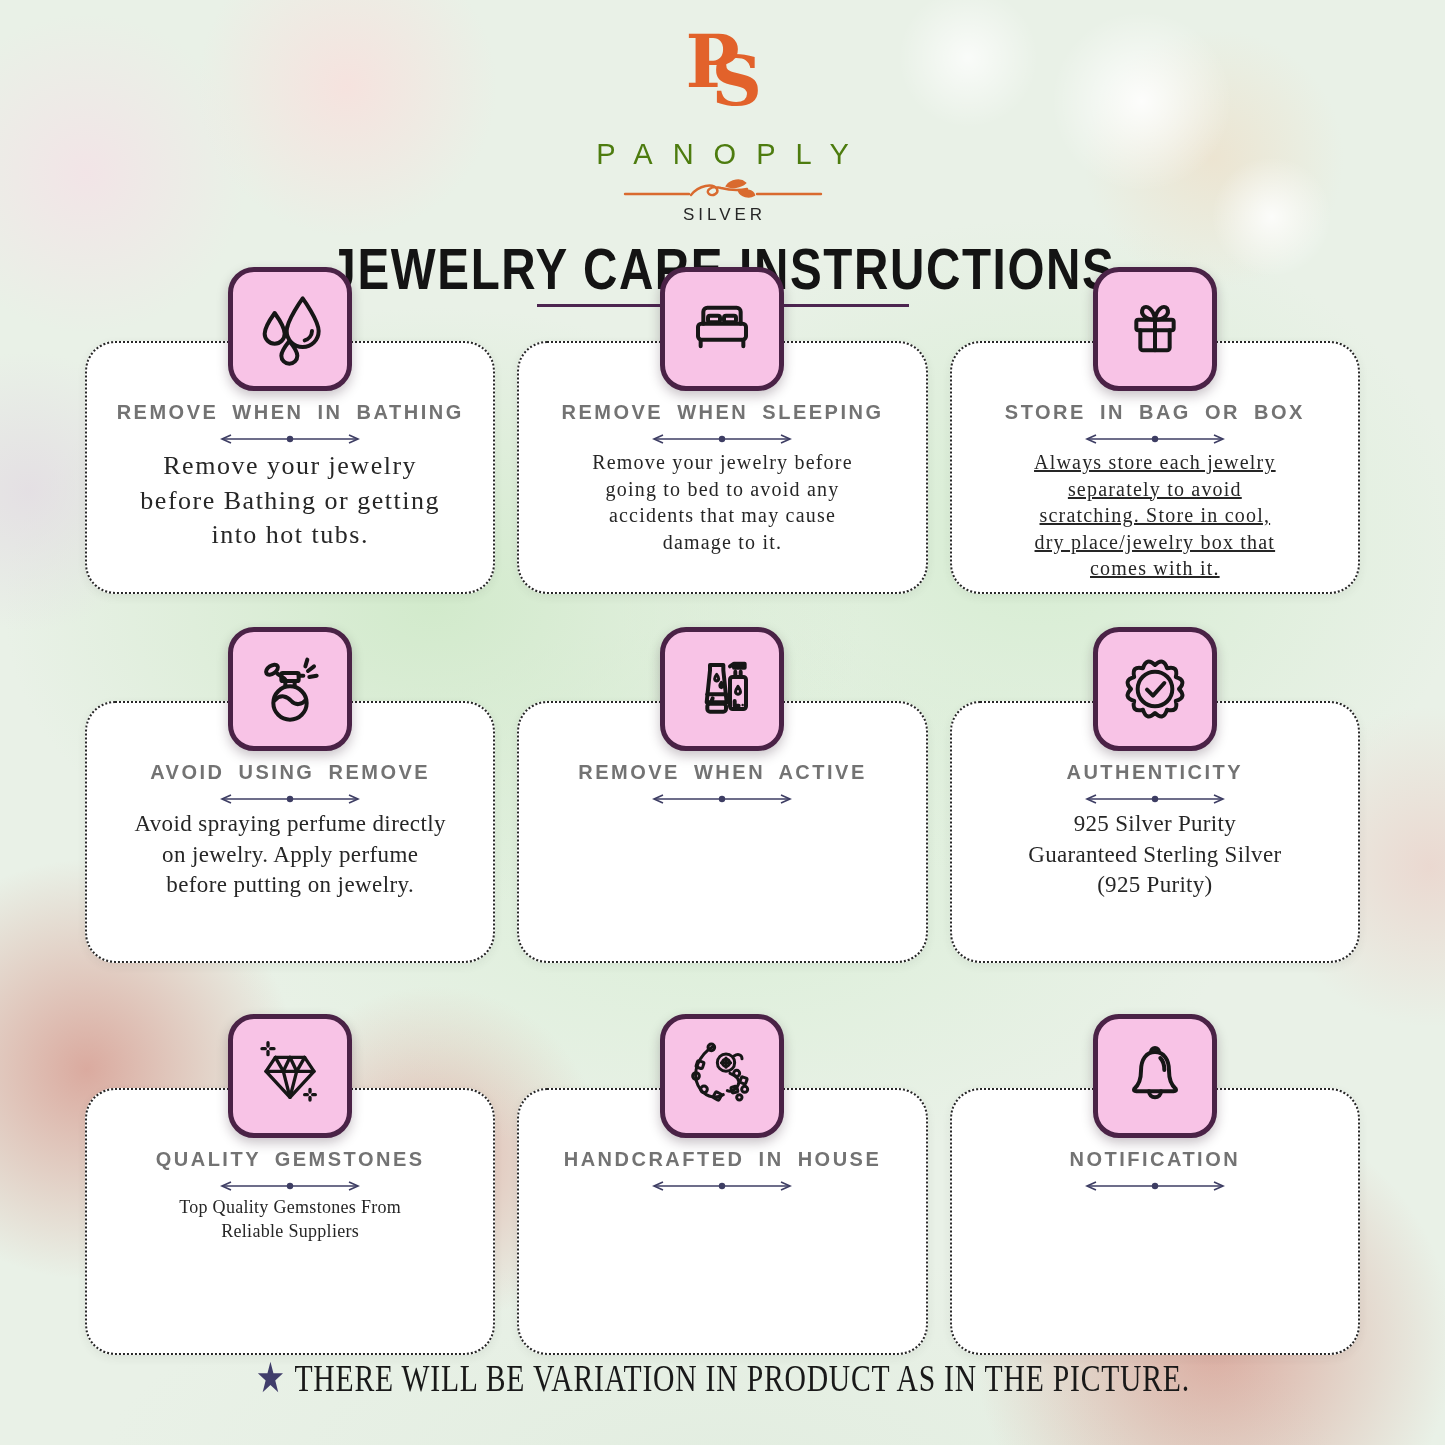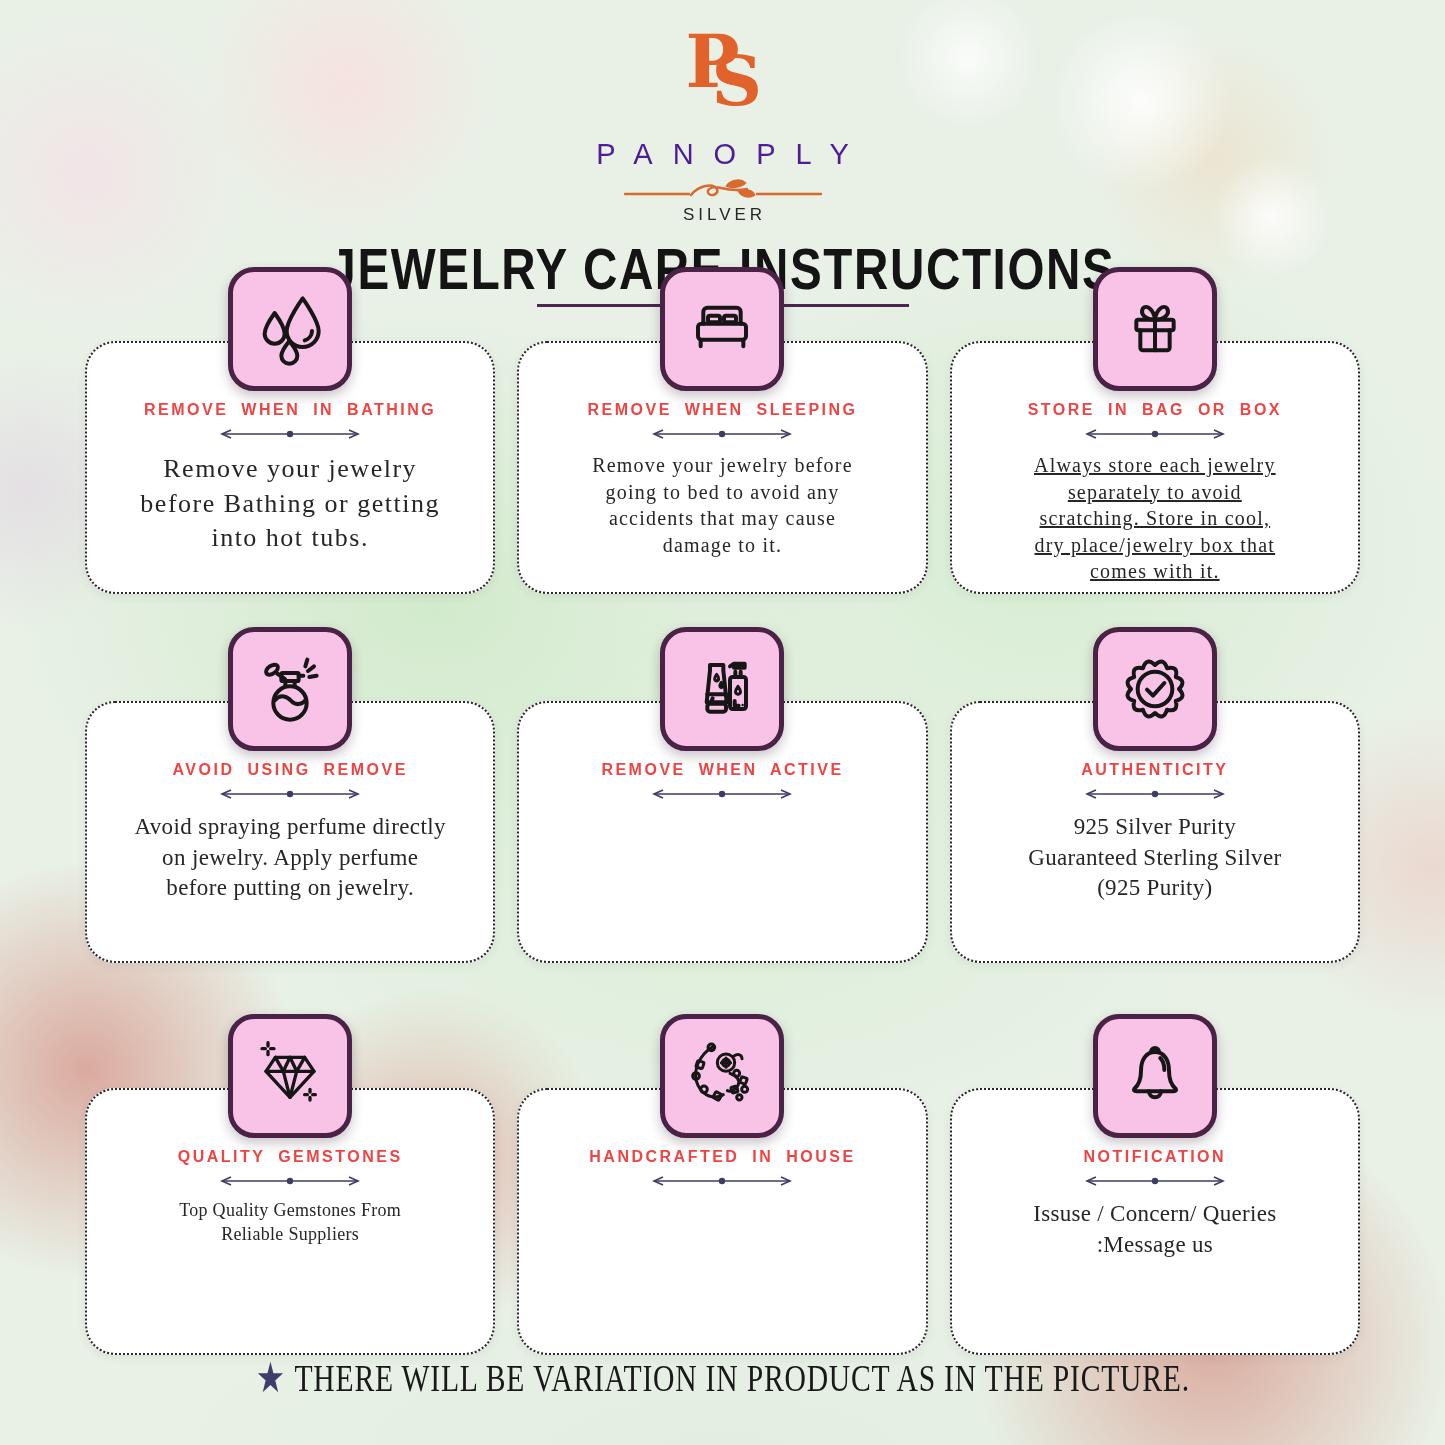--- a/index.html
+++ b/index.html
@@ -26,21 +26,21 @@
       #e9f1e7;
   }
 
   
   .header { position:absolute; top:26px; left:0; right:0; text-align:center; }
   .monogram { position:relative; width:110px; height:108px; margin:0 auto;
               color:var(--brand-orange,#e2622b); font-family:"DejaVu Serif", serif; font-weight:700; }
   .monogram .mp { position:absolute; left:18px; top:0;  font-size:72px; line-height:1; }
   .monogram .ms { position:absolute; left:44px; top:20px; font-size:70px; line-height:1; }
   .brand-name { margin-top:4px; font-size:29px; letter-spacing:20px; padding-left:20px;
-                color:#4c1d95; font-weight:400; }
+                color:#4d7c0f; font-weight:400; }
   .flourish { margin:6px auto 2px; width:200px; height:26px; display:block; }
   .brand-sub { font-size:17px; letter-spacing:4px; padding-left:4px; color:#272727; font-weight:400; }
 
   .page-title { margin-top:10px; }
   .page-title span { display:inline-block; transform:scaleX(0.82); transform-origin:center;
                      font-size:58px; font-weight:800; letter-spacing:2px; color:#141414; white-space:nowrap; }
   .title-underline { width:372px; height:3px; background:var(--underline,#4c2550); margin:2px auto 0; }
 
   
   .cards { position:absolute; top:267px; left:85px; width:1275px; }
@@ -57,25 +57,25 @@
   .tile svg { width:80px; height:80px; stroke:#161616; fill:none;
               stroke-width:6; stroke-linecap:round; stroke-linejoin:round; }
   .card { position:absolute; top:74px; left:0; right:0; z-index:1;
           background:#fff; border:2px dotted #272727; border-radius:30px;
           padding:58px 20px 14px; text-align:center;
           box-shadow:0 3px 10px rgba(50,50,50,0.07); }
   .row1 .card { height:253px; }
   .row2 .card { height:262px; }
   .row3 .card { height:267px; }
 
-  .card-title { font-size:16px; font-weight:800; letter-spacing:2.5px; word-spacing:6px;
-                color:#ef4444; white-space:nowrap; }
+  .card-title { font-size:20px; font-weight:800; letter-spacing:2.5px; word-spacing:6px;
+                color:#737373; white-space:nowrap; }
   .divider { margin:9px auto 0; width:150px; height:12px; }
   .divider svg { display:block; }
-  .card-body { margin:12px auto 0; font-family:"Liberation Serif", serif; color:#262626;
+  .card-body { margin:4px auto 0; font-family:"Liberation Serif", serif; color:#262626;
                line-height:1.33; white-space:pre-line; }
 
   .card-1 .card-body { font-size:26px; letter-spacing:1.5px; max-width:380px; }
   .card-2 .card-body { font-size:20px; letter-spacing:1.2px; max-width:330px; }
   .card-3 .card-body { font-size:20px; letter-spacing:1.2px; max-width:330px;text-decoration:underline; }
   .card-4 .card-body { font-size:23px; letter-spacing:0.4px; max-width:370px; }
   .card-5 .card-body { font-size:22px; letter-spacing:0.4px; max-width:370px; line-height:1.3; }
   .card-6 .card-body { font-size:23px; letter-spacing:0.3px; max-width:360px; }
   .card-7 .card-body { font-size:18px; letter-spacing:0.3px; max-width:370px; }
   .card-8 .card-body { font-size:23px; letter-spacing:0.3px; max-width:360px; }
@@ -380,22 +380,20 @@
         <div class="divider">
           <svg width="150" height="12" viewBox="0 0 150 12">
               <g stroke="#3d3d63" stroke-width="1.6" fill="none">
                 <path d="M8 6 H142"></path>
                 <path d="M16 2 L7 6 L16 10"></path>
                 <path d="M134 2 L143 6 L134 10"></path>
               </g>
               <circle cx="75" cy="6" r="3.2" fill="#3d3d63"></circle>
             </svg>
         </div>
-        <div class="card-body">Issuse / Concern/ Queries
-:Message us</div>
       </div>
     </div>
   </div>
 
 </div>
 
 <div class="footer">
   <div class="footer-inner">
     <span class="footer-star">★</span>
     <span class="footer-text">THERE WILL BE VARIATION IN PRODUCT AS IN THE PICTURE.</span>

